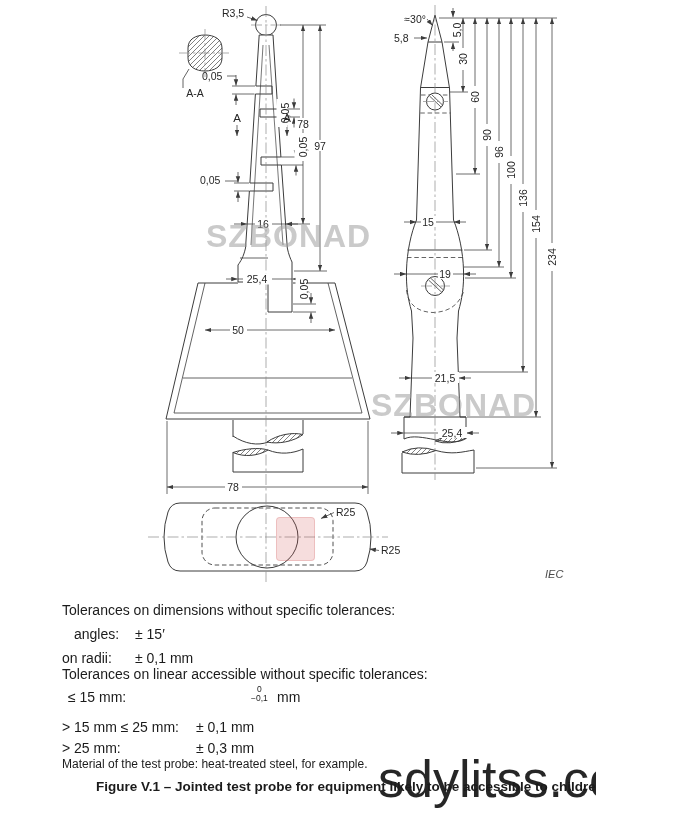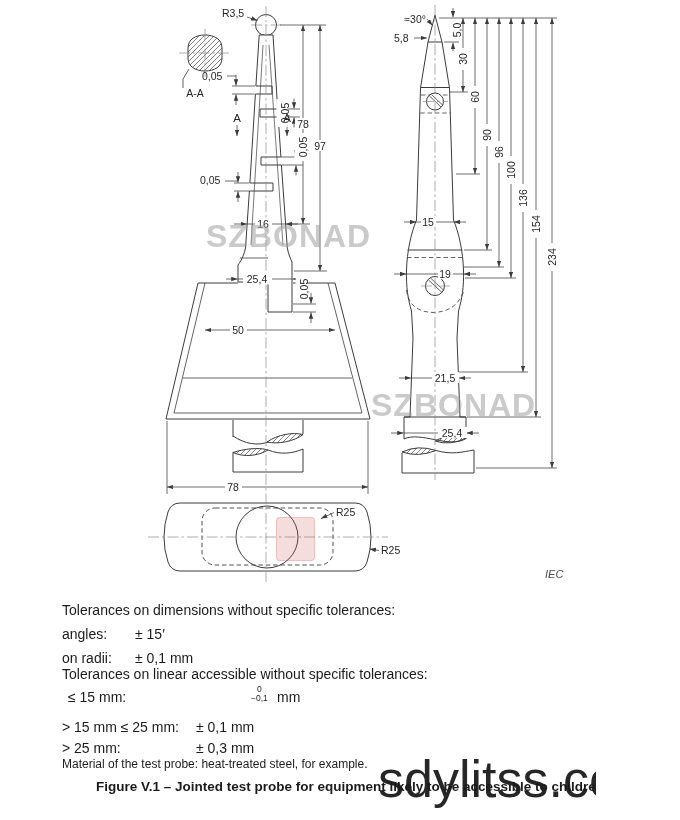--- a/index.html
+++ b/index.html
@@ -295,21 +295,21 @@
     <text x="545" y="578" style="font-style:italic;font-size:11px;fill:#4a4a4a">IEC</text>
   </g>
 </svg>
 
 <div class="wm" style="left:206px;top:218px">SZBONAD</div>
 <div class="wm" style="left:371px;top:387px">SZBONAD</div>
 <div class="stamp"></div>
 <div class="site-wm">sdylitss.com</div>
 
 <div class="n" style="left:62px;top:602px">Tolerances on dimensions without specific tolerances:</div>
-<div class="n" style="left:62px;top:626px">angles:</div>
+<div class="n" style="left:74px;top:626px">angles:</div>
 <div class="n" style="left:135px;top:626px">± 15′</div>
 <div class="n" style="left:62px;top:650px">on radii:</div>
 <div class="n" style="left:135px;top:650px">± 0,1 mm</div>
 <div class="n" style="left:62px;top:666px">Tolerances on linear accessible without specific tolerances:</div>
 <div class="n" style="left:68px;top:689px">≤ 15 mm:</div>
 <div class="frac">
   <span>0</span>
   <span>−0,1</span>
 </div>
 <div class="n" style="left:277px;top:689px">mm</div>

